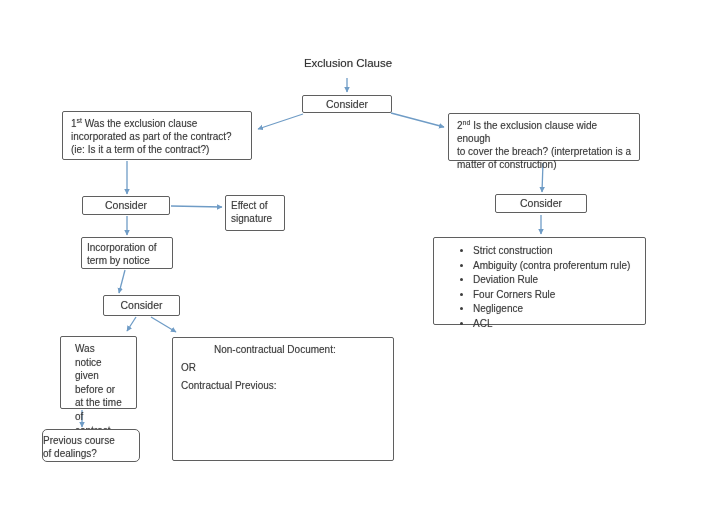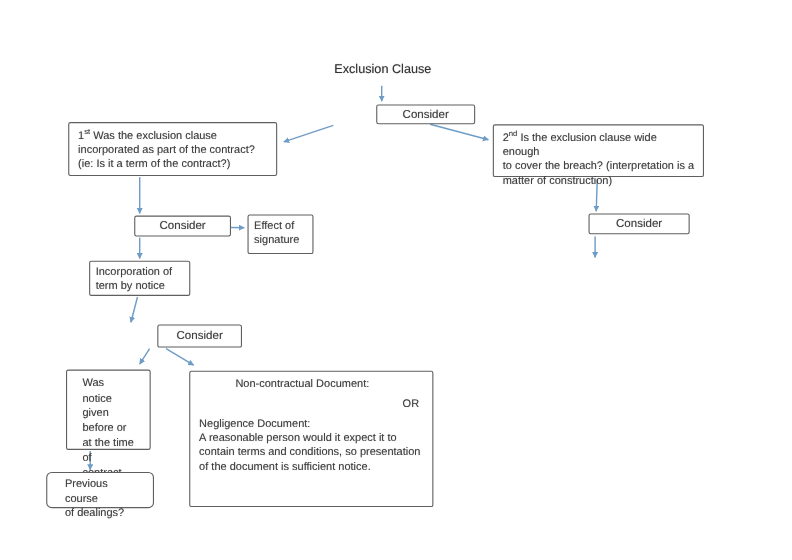--- a/index.html
+++ b/index.html
@@ -29,21 +29,20 @@
     font-size: 10px;
     line-height: 13px;
     color: #3d3d3d;
     text-shadow: 0 0 0.8px rgba(61,61,61,0.45);
   }
   .consider {
     display: flex;
     align-items: center;
     justify-content: center;
     font-size: 10.5px;
-    margin-left: 40px;
   }
   .prewrap { white-space: pre-line; }
 
   #title {
     position: absolute;
     left: 276px; top: 57px; width: 144px;
     text-align: center;
     font-size: 11.5px;
     color: #333333;
     text-shadow: 0 0 0.8px rgba(51,51,51,0.5);
@@ -54,24 +53,24 @@
   #consider3 { left: 103px; top: 295px; width: 77px; height: 21px; }
   #consider4 { left: 495px; top: 194px; width: 92px; height: 19px; }
 
   #q1 { left: 62px;  top: 111px; width: 190px; height: 49px; padding: 5px 8px; }
   #q2 { left: 448px; top: 113px; width: 192px; height: 48px; padding: 5px 8px; }
   .qnum sup { font-size: 7px; line-height: 0; }
 
   #effect   { left: 225px; top: 195px; width: 60px;  height: 36px; padding: 3px 5px; }
   #incorp   { left: 81px;  top: 237px; width: 92px;  height: 32px; padding: 3px 5px; }
   #notice   { left: 60px;  top: 336px; width: 77px;  height: 73px; padding: 5px 14px; line-height: 13.6px; }
-  #previous { left: 42px;  top: 429px; width: 98px;  height: 33px; padding: 4px 16px; border-radius: 5px; }
+  #previous { left: 42px;  top: 429px; width: 98px;  height: 33px; padding: 4px 0; border-radius: 5px; }
 
   #docbox { left: 172px; top: 337px; width: 222px; height: 124px; padding: 5px 8px; }
-  #docbox .or { text-align: right; margin: 5px 0 5px 0; width: 200px; }
+  #docbox .or { text-align: left; margin: 5px 0 5px 0; width: 200px; }
   #docbox .blockgap { margin-bottom: 0px; padding-left: 33px; }
 
   #rules { left: 433px; top: 237px; width: 213px; height: 88px; }
   #rules ul {
     margin: 7px 0 0 0;
     padding: 0 0 0 39px;
     list-style: disc;
   }
   #rules li {
     font-size: 10px;
@@ -139,27 +138,34 @@
 
   <div id="notice" class="node prewrap">Was notice
 given before or
 at the time of
 contract
 formation?</div>
 
   <div id="docbox" class="node">
     <div class="blockgap">Non-contractual Document:</div>
     <div class="or">OR</div>
-    <div>Negligence Document:</div>
-    <div class="prewrap">A reasonable person would it expect it to
-contain terms and conditions, so presentation
-of the document is sufficient notice.</div>
+    <div>Contractual Previous:</div>
   </div>
 
   <div id="previous" class="node prewrap">Previous course
 of dealings?</div>
 
   <div id="consider4" class="node consider">
     <span>Consider</span>
   </div>
 
+  <div id="rules" class="node">
+    <ul>
+      <li>Strict construction</li>
+      <li>Ambiguity (contra proferentum rule)</li>
+      <li>Deviation Rule</li>
+      <li>Four Corners Rule</li>
+      <li>Negligence</li>
+      <li>ACL</li>
+    </ul>
+  </div>
 
 </div>
 
 </body></html>

